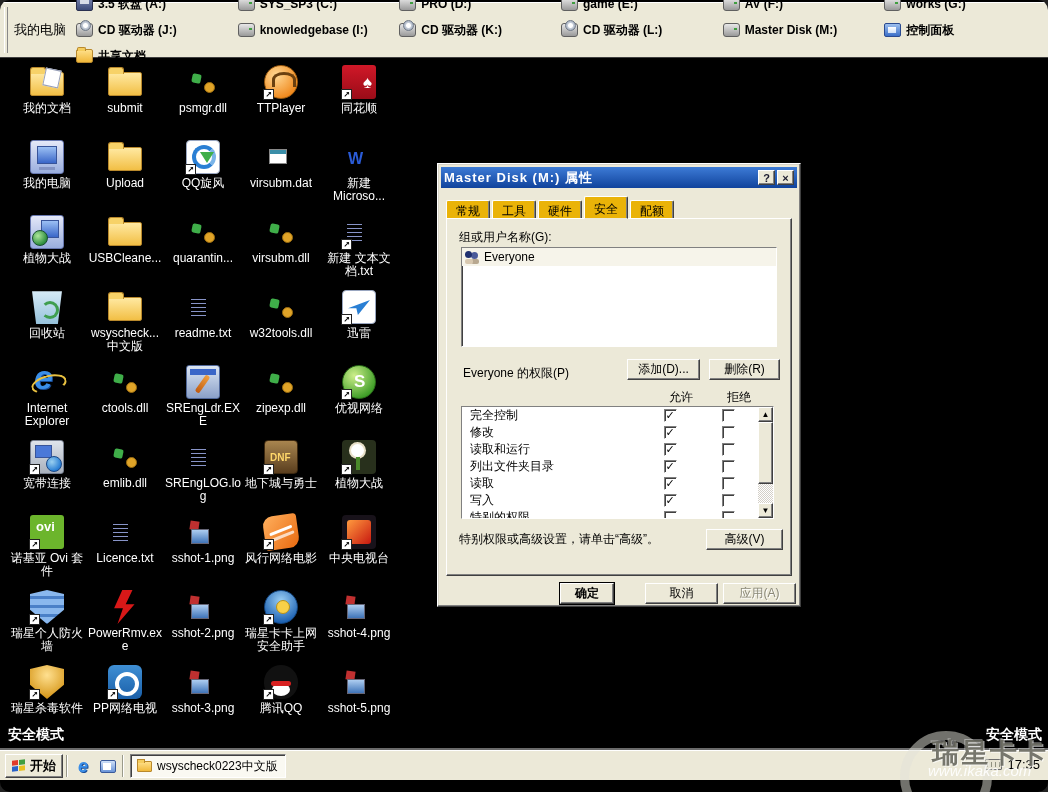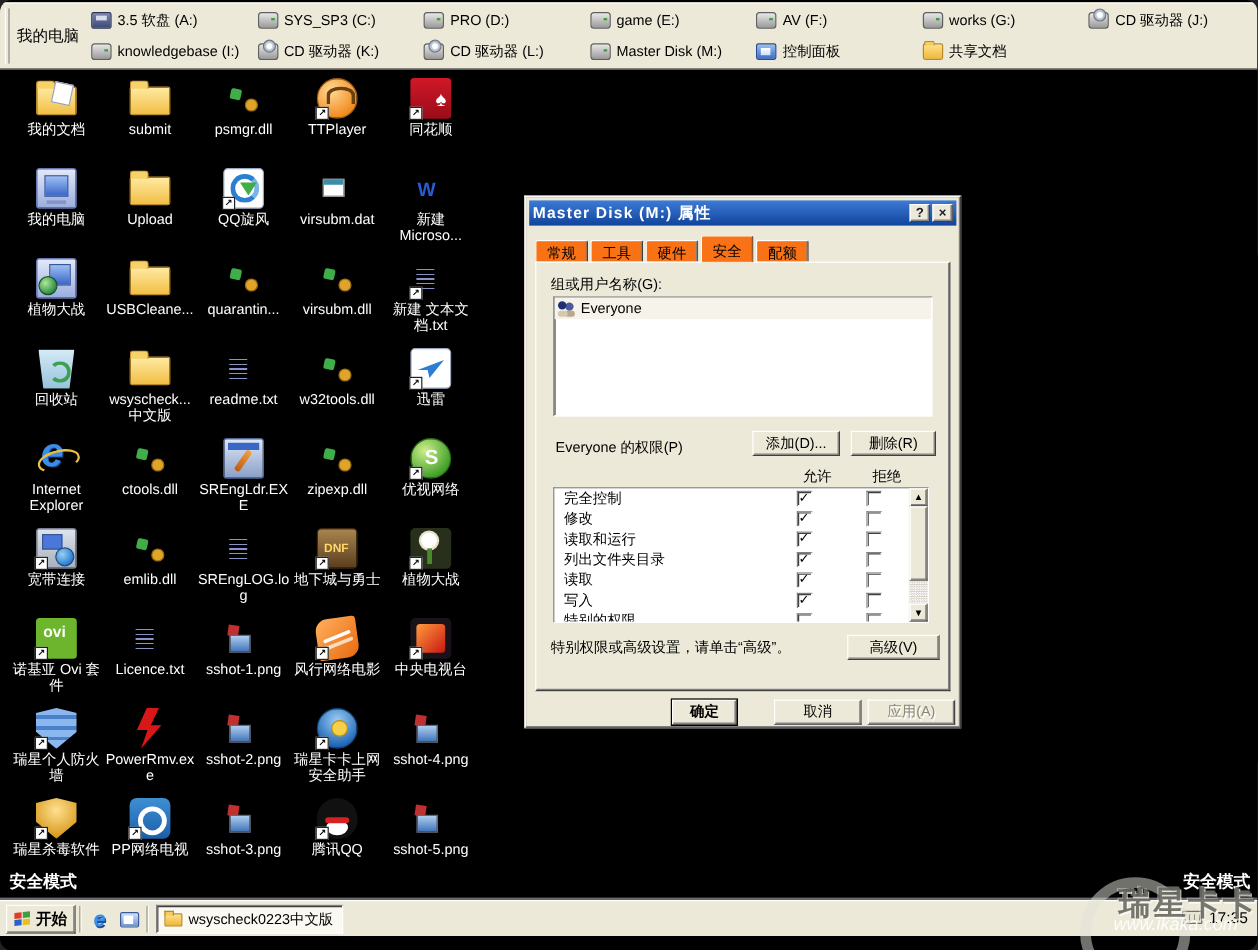--- a/index.html
+++ b/index.html
@@ -8,21 +8,21 @@
 
   
   .raised{border:1px solid;border-color:#fff #404040 #404040 #fff;box-shadow:inset -1px -1px 0 #808080;background:#ece9d8;}
   .sunken{border:1px solid;border-color:#808080 #fff #fff #808080;box-shadow:inset 1px 1px 0 #404040;background:#fff;}
   .btn{display:flex;align-items:center;justify-content:center;font-size:12px;color:#000;cursor:default;}
 
   
   #toolbar{position:absolute;left:0;top:2px;width:1048px;height:56px;background:#ece9d8;border-top:1px solid #fff;border-bottom:1px solid #404040;display:flex;align-items:stretch;}
   #tb-handle{width:4px;margin:4px 2px 4px 4px;border-left:1px solid #fff;border-right:1px solid #888;}
   #tb-label{display:flex;align-items:center;padding:0 8px 0 4px;font-size:13px;color:#000;white-space:nowrap;}
-  #drive-grid{flex:1;display:grid;grid-template-columns:repeat(7,1fr);grid-auto-rows:26px;align-content:center;padding-right:4px;}
+  #drive-grid{flex:1;display:grid;grid-template-columns:repeat(6,1fr);grid-auto-rows:26px;align-content:center;padding-right:4px;font-weight:bold;}
   .titem{display:flex;align-items:center;gap:5px;font-size:12px;color:#000;white-space:nowrap;overflow:hidden;padding-left:2px;}
   .ticon{width:17px;height:14px;position:relative;flex:0 0 auto;}
   .t-disk{background:linear-gradient(#e8e8e8,#9a9a9a);border:1px solid #606060;border-radius:3px;}
   .t-disk::after{content:"";position:absolute;right:2px;top:4px;width:3px;height:2px;background:#3f9e3f;}
   .t-floppy{background:linear-gradient(#7a86b0,#3c4a78);border:1px solid #2a3050;border-radius:2px;}
   .t-floppy::after{content:"";position:absolute;left:3px;top:2px;right:3px;height:4px;background:#d8dce8;}
   .t-cd{background:linear-gradient(#e8e8e8,#9a9a9a);border:1px solid #606060;border-radius:3px;}
   .t-cd::after{content:"";position:absolute;left:3px;top:-4px;width:9px;height:9px;border-radius:50%;background:radial-gradient(circle,#fff 2px,#c4ccd8 3px,#8f98a8 100%);border:1px solid #707a88;}
   .t-cp{background:linear-gradient(#9ec0ee,#3a6ec8);border:1px solid #2a4a90;border-radius:2px;}
   .t-cp::after{content:"";position:absolute;left:3px;top:3px;width:8px;height:6px;background:linear-gradient(#fff,#cfe0f8);}
@@ -96,21 +96,21 @@
   .k-qq{background:#111;border-radius:50% 50% 46% 46%;}
   .k-qq::before{content:"";position:absolute;left:8px;bottom:3px;width:18px;height:13px;background:#fff;border-radius:50%;}
   .k-qq::after{content:"";position:absolute;left:7px;top:16px;width:20px;height:5px;background:#d82020;border-radius:3px;}
 
   
   #dialog{position:absolute;left:437px;top:163px;width:364px;height:444px;background:#ece9d8;border:1px solid;border-color:#fff #404040 #404040 #fff;box-shadow:inset -1px -1px 0 #808080,inset 1px 1px 0 #d8d4c8,2px 2px 4px rgba(0,0,0,.6);}
   #dlg-titlebar{position:absolute;left:3px;top:3px;right:3px;height:21px;background:linear-gradient(180deg,#3d7bd6,#10439c);display:flex;align-items:center;padding:0 3px;}
   #dlg-title{flex:1;font-size:13px;font-weight:bold;color:#fff;letter-spacing:1px;}
   .tbtn{width:17px;height:15px;margin-left:2px;font-size:11px;font-weight:bold;color:#1a1a2e;}
   #dlg-tabs{position:absolute;left:8px;top:35px;height:20px;display:flex;align-items:flex-end;}
-  .tab{height:19px;padding:2px 9px 0;margin-right:2px;font-size:12px;color:#000;background:#f97316;border:1px solid;border-color:#fff #404040 #ece9d8 #fff;border-radius:2px 2px 0 0;box-shadow:inset -1px 0 0 #808080;font-family:Liberation Mono, monospace;}
+  .tab{height:19px;padding:2px 9px 0;margin-right:2px;font-size:12px;color:#000;background:#eab308;border:1px solid;border-color:#fff #404040 #ece9d8 #fff;border-radius:2px 2px 0 0;box-shadow:inset -1px 0 0 #808080;font-family:Liberation Mono, monospace;}
   .tab.active{height:23px;padding-top:4px;position:relative;z-index:3;border-bottom-color:#ece9d8;}
   #tab-page{position:absolute;left:8px;right:8px;top:54px;height:358px;background:#ece9d8;border:1px solid;border-color:#fff #404040 #404040 #fff;box-shadow:inset -1px -1px 0 #808080;padding-left:28px;}
   .plabel{position:absolute;font-size:12px;color:#000;}
   #group-list{position:absolute;left:14px;right:14px;top:28px;height:100px;overflow:hidden;}
   .grow{display:flex;align-items:center;gap:4px;height:18px;padding-left:3px;font-size:12px;background:#f6f4ea;}
   .users-ic{width:15px;height:13px;position:relative;}
   .users-ic::before{content:"";position:absolute;left:0;top:0;width:7px;height:7px;border-radius:50%;background:#203070;box-shadow:6px 1px 0 #4a5a9a;}
   .users-ic::after{content:"";position:absolute;left:0;bottom:0;width:8px;height:5px;background:#d8c8b0;box-shadow:6px 0 0 #b8a890;border-radius:2px;}
   #add-btn{position:absolute;left:180px;top:140px;width:73px;height:21px;text-align:right;}
   #remove-btn{position:absolute;left:262px;top:140px;width:71px;height:21px;}

